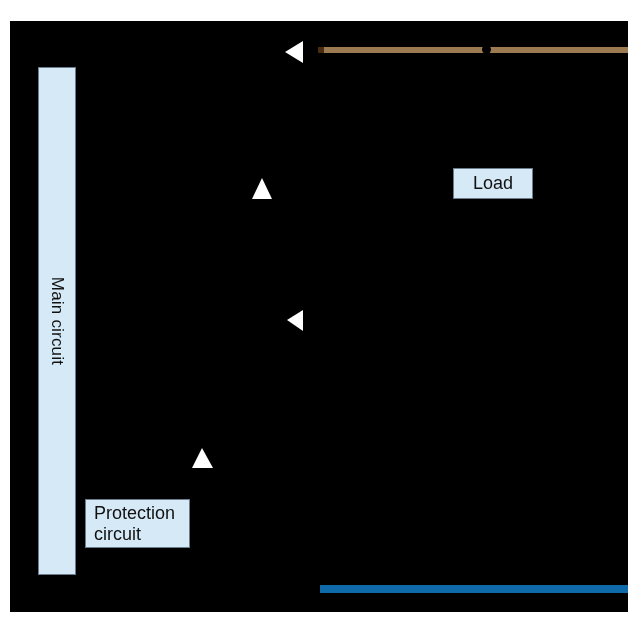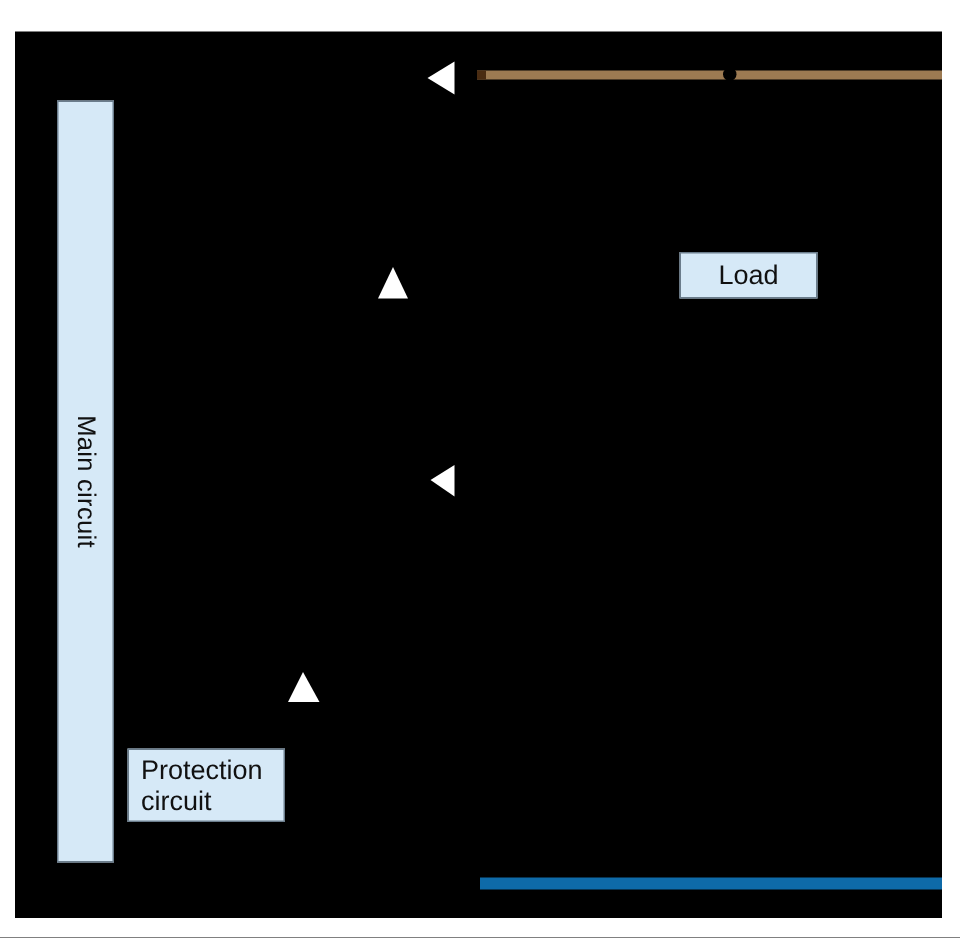--- a/index.html
+++ b/index.html
@@ -24,21 +24,21 @@
     color:var(--box-text);
     box-sizing:border-box;
   }
   .main-bar{left:28px;top:46px;width:38px;height:508px;}
   .main-bar-label{
     position:absolute;left:50%;top:50%;
     transform:translate(-50%,-50%) rotate(90deg);
     white-space:nowrap;font-size:17px;letter-spacing:0.2px;
   }
   .load-box{
-    left:443px;top:147px;width:92px;height:31px;
+    left:443px;top:147px;width:80px;height:31px;
     display:flex;align-items:center;justify-content:center;
     font-size:18px;
   }
   .protection-box{
     left:75px;top:478px;width:105px;height:49px;
     padding:3px 6px 0 8px;font-size:18px;line-height:21px;
   }
   .wire-top{left:308px;top:26px;width:310px;height:6px;background:var(--wire-brown);}
   .wire-top-cap{left:308px;top:26px;width:6px;height:6px;background:var(--wire-brown-cap);}
   .wire-bottom{left:310px;top:564px;width:308px;height:8px;background:var(--wire-blue);}

